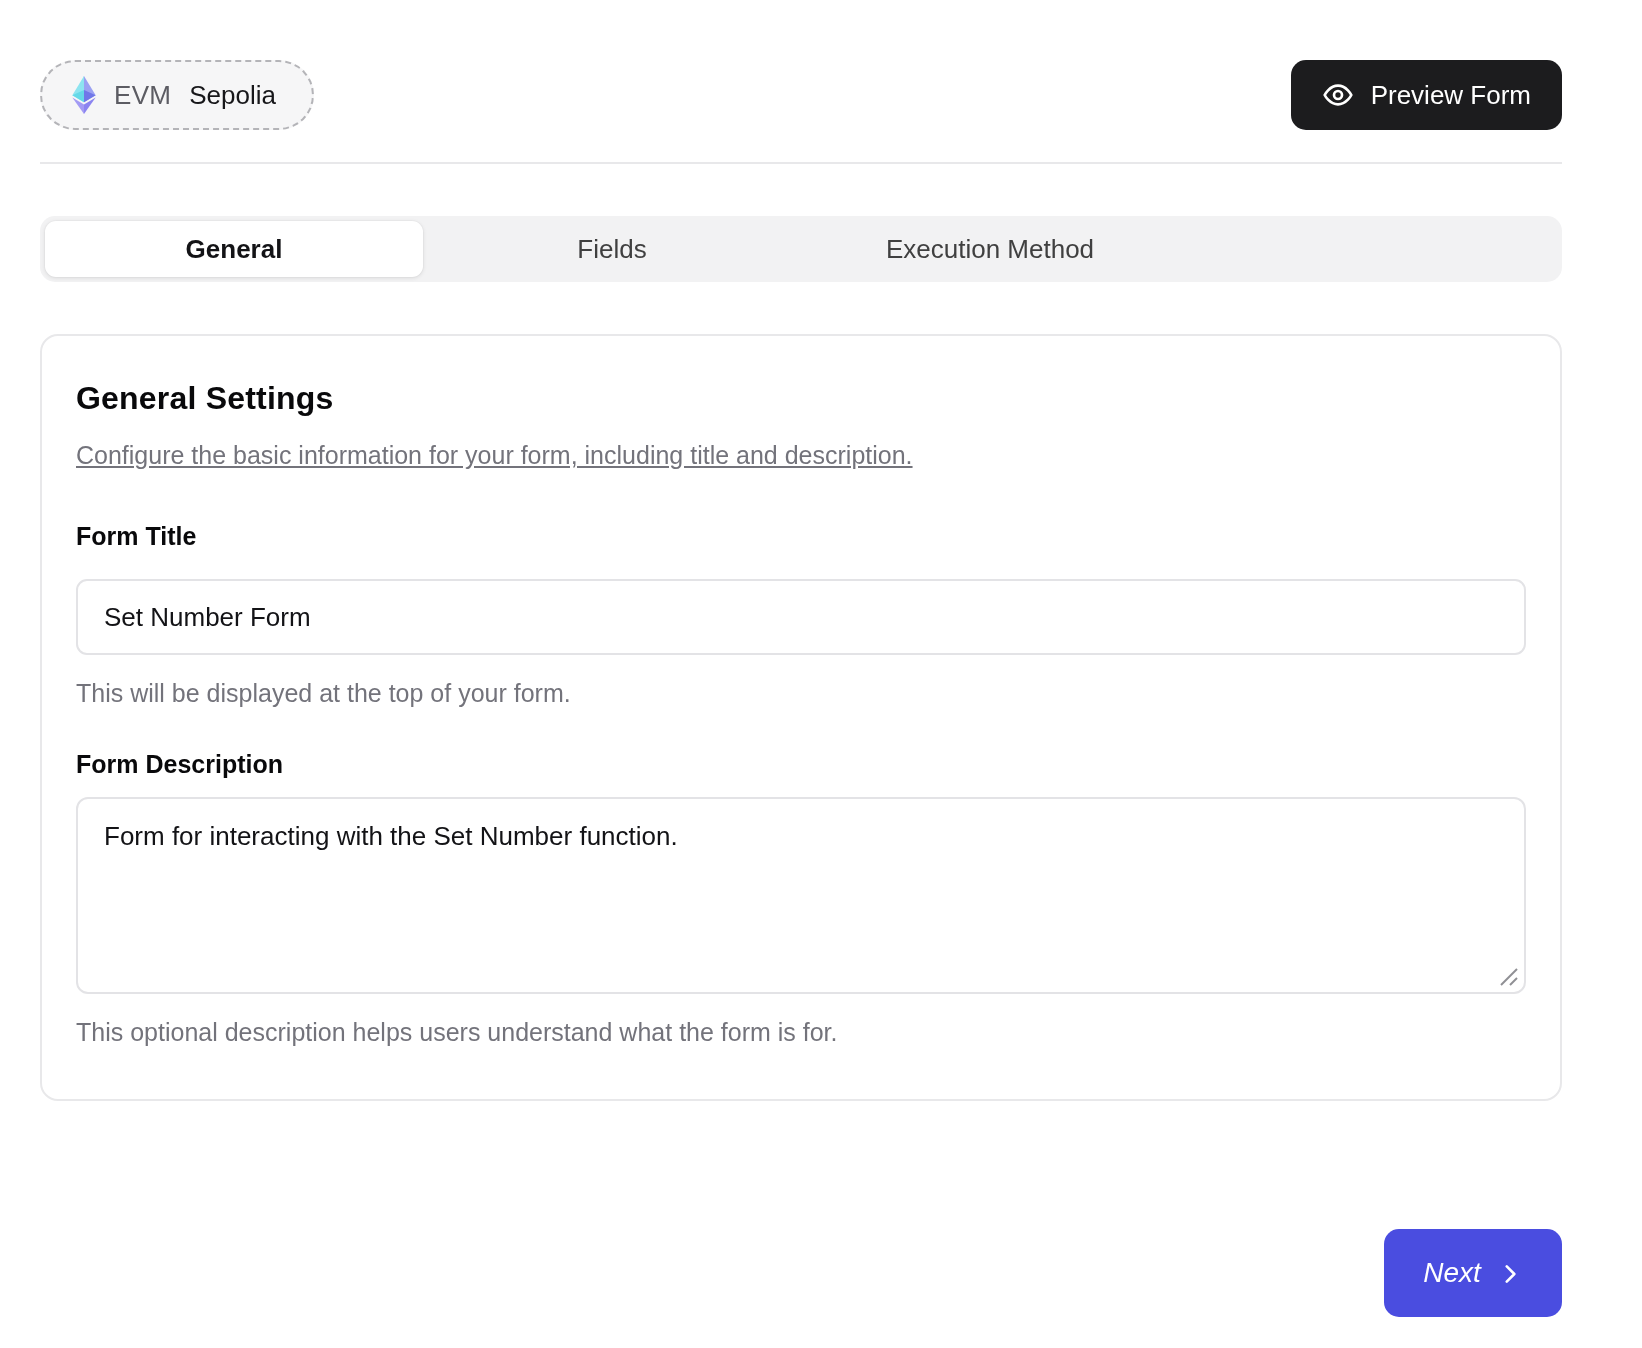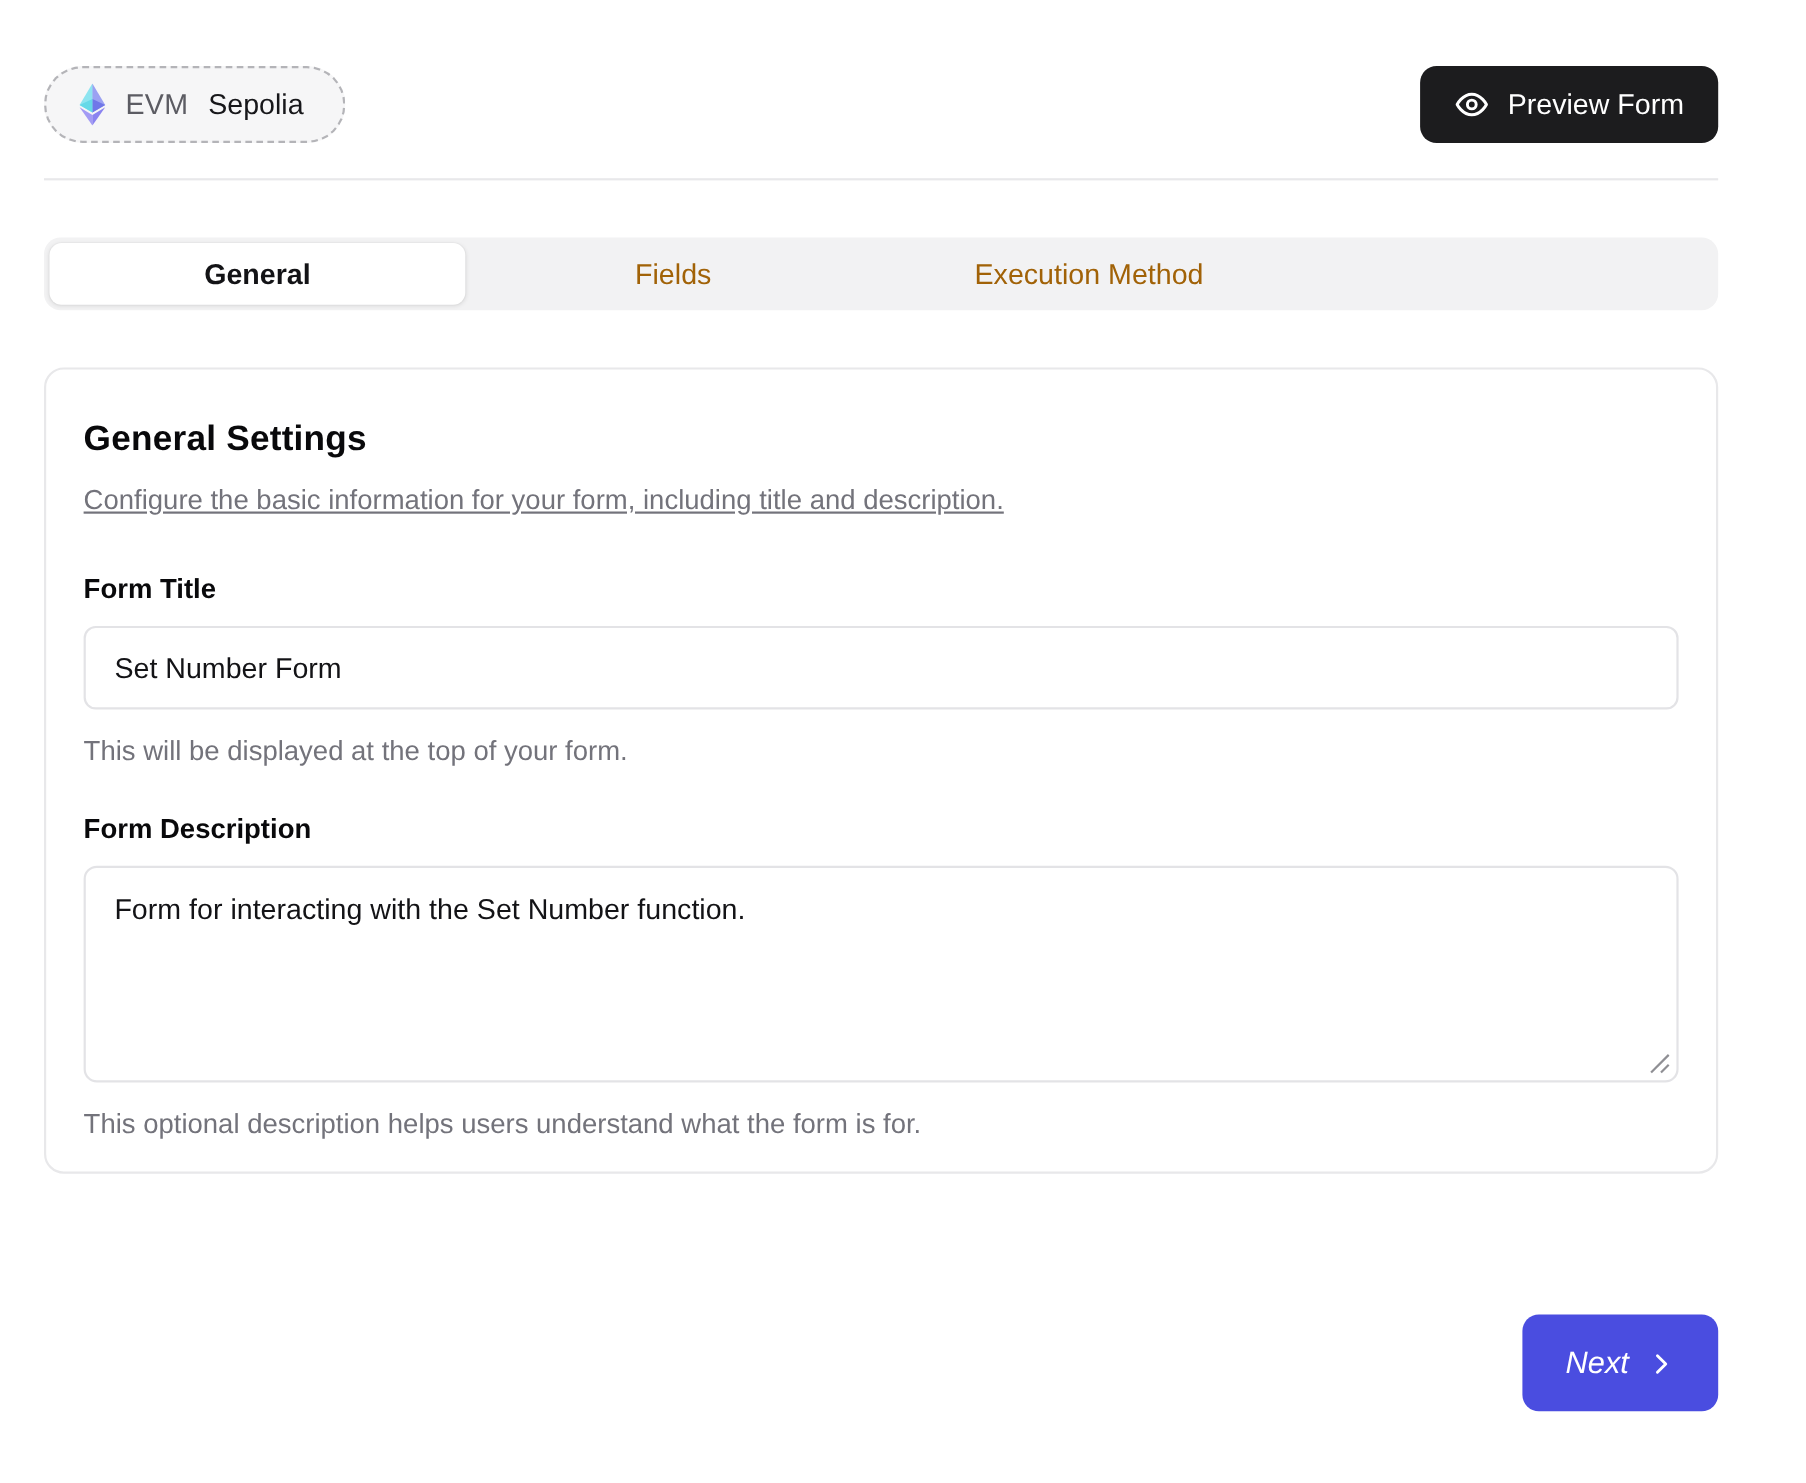--- a/index.html
+++ b/index.html
@@ -71,39 +71,39 @@
     display: grid;
     grid-template-columns: repeat(4, 1fr);
     align-items: stretch;
     padding: 5px;
   }
   .tab {
     display: flex;
     align-items: center;
     justify-content: center;
     font-size: 26px;
-    color: #a16207;
+    color: #404040;
     border-radius: 11px;
     cursor: pointer;
     user-select: none;
   }
   .tab.active {
     background: #ffffff;
     color: #131316;
     font-weight: 600;
     box-shadow: 0 1px 4px rgba(0,0,0,.10), 0 0 0 1px rgba(0,0,0,.02);
   }
 
   
   .card {
     margin-top: 52px;
     border: 2px solid #e8e8ea;
     border-radius: 18px;
     background: #ffffff;
-    padding: 44px 34px 28px 34px;
+    padding: 44px 34px 52px 34px;
   }
   .card-title {
     margin: 0;
     font-size: 32px;
     font-weight: 700;
     color: #09090b;
     letter-spacing: .2px;
   }
   .card-subtitle {
     margin: 24px 0 0 0;
@@ -113,21 +113,21 @@
   }
   .field-label {
     margin: 52px 0 0 0;
     font-size: 25px;
     font-weight: 700;
     color: #09090b;
   }
   .field-label.second { margin-top: 42px; }
   .text-input {
     display: block;
-    margin-top: 18px;
+    margin-top: 28px;
     width: 100%;
     height: 76px;
     border: 2px solid #e3e3e6;
     border-radius: 11px;
     padding: 0 26px;
     font-size: 26px;
     font-family: inherit;
     color: #131316;
     background: #ffffff;
     outline: none;

